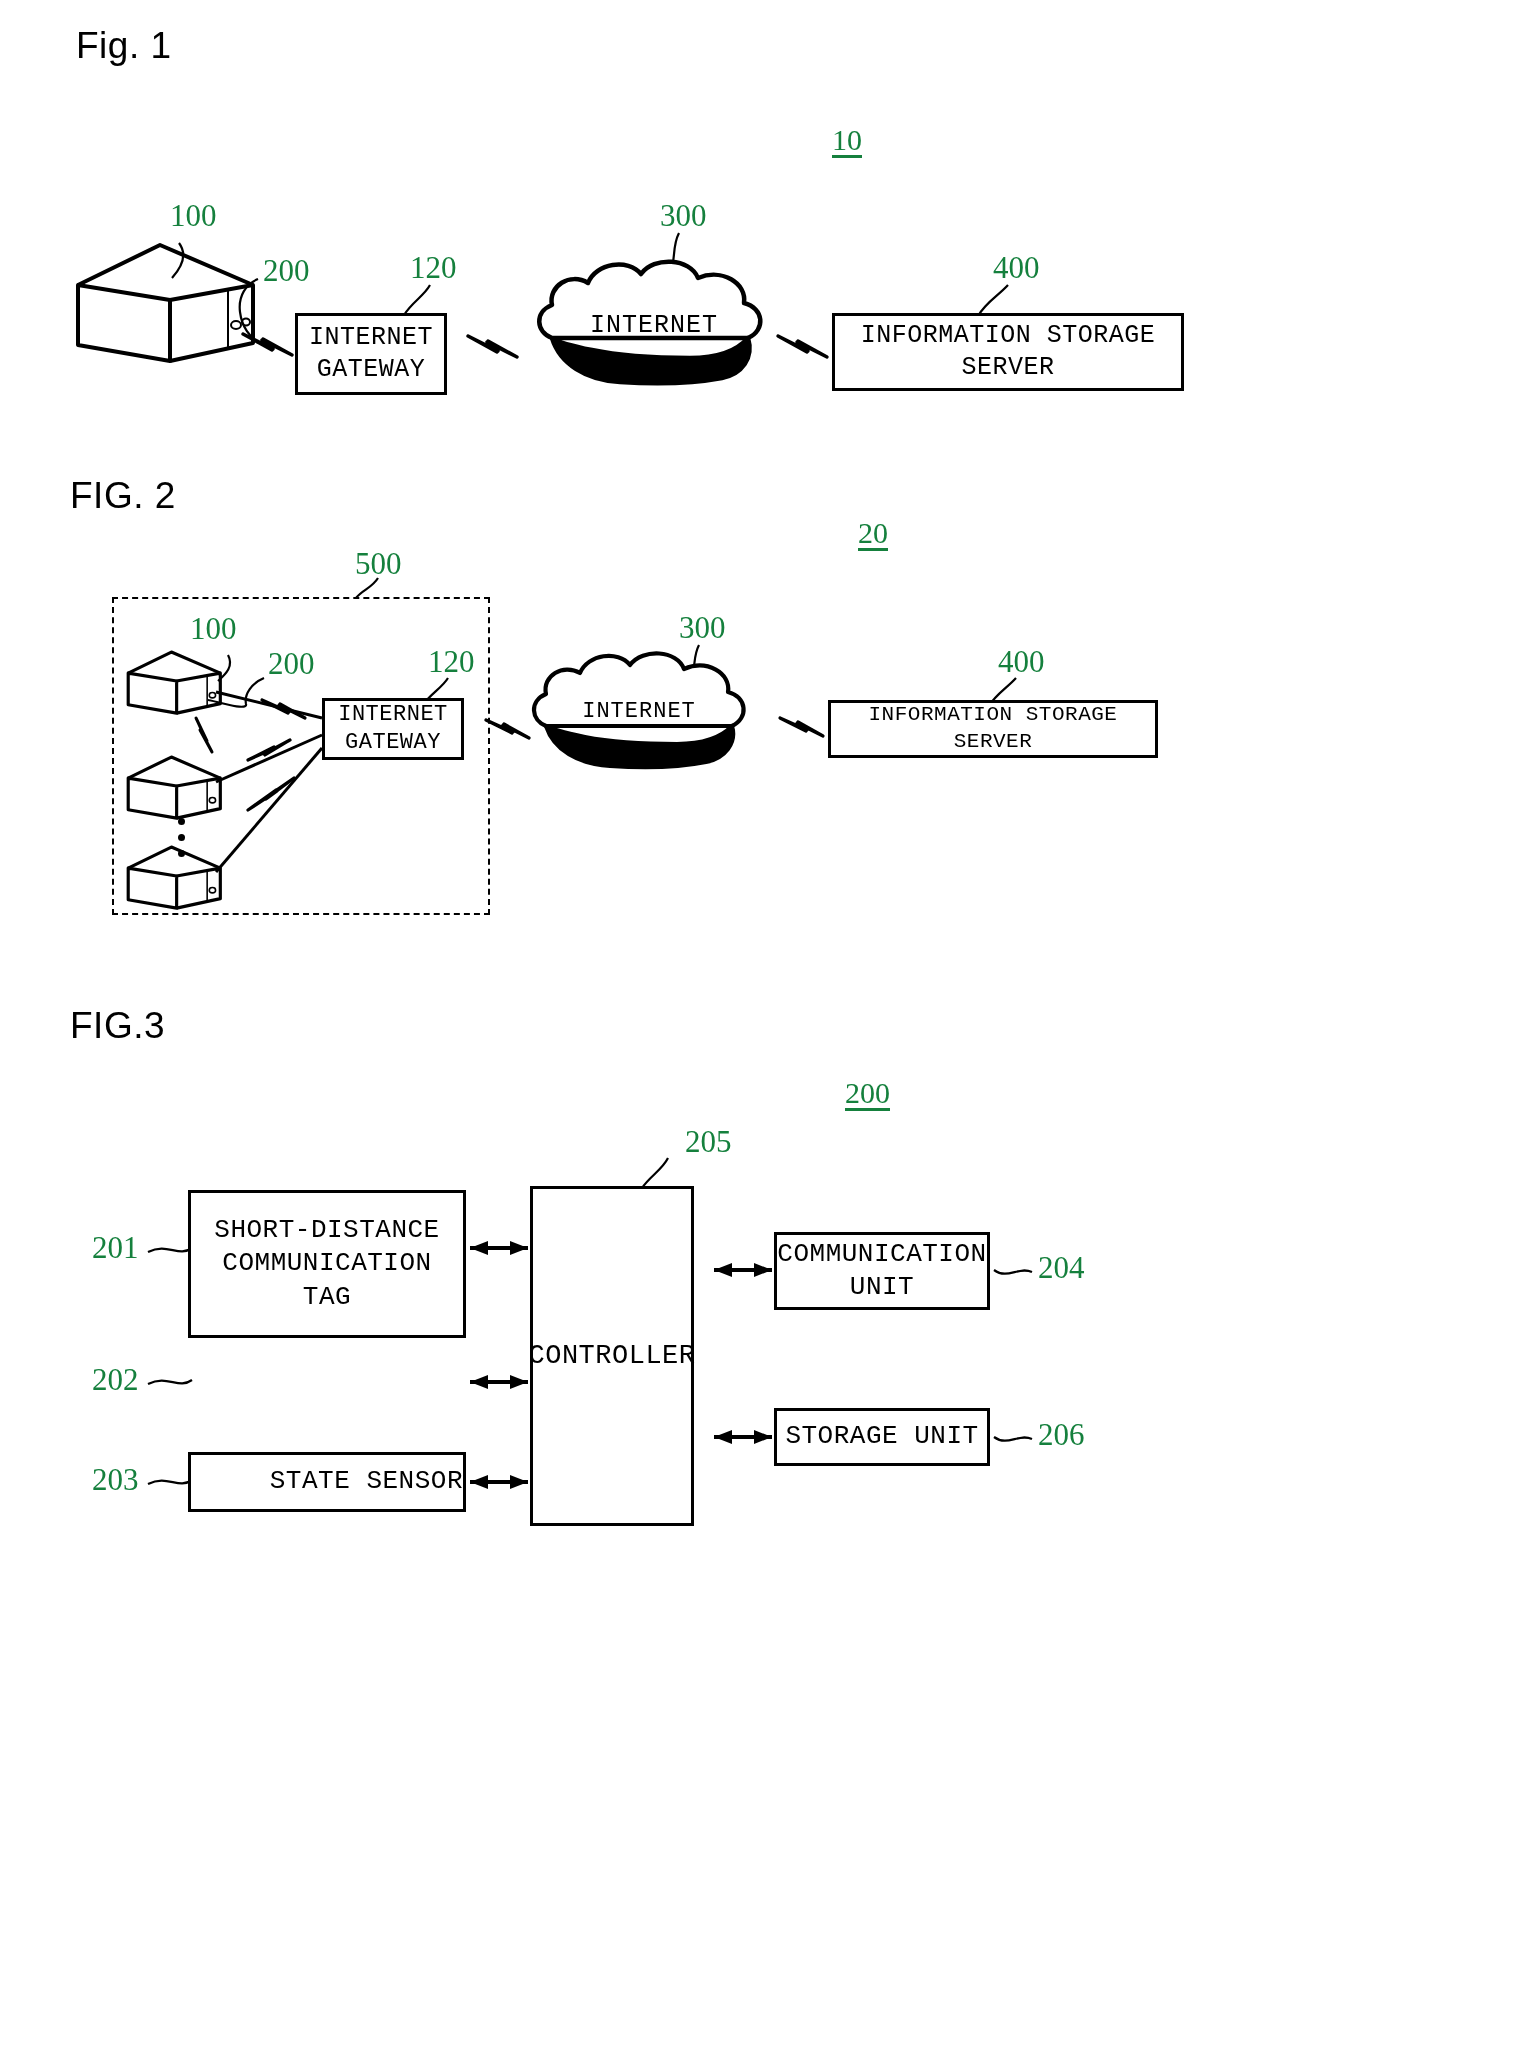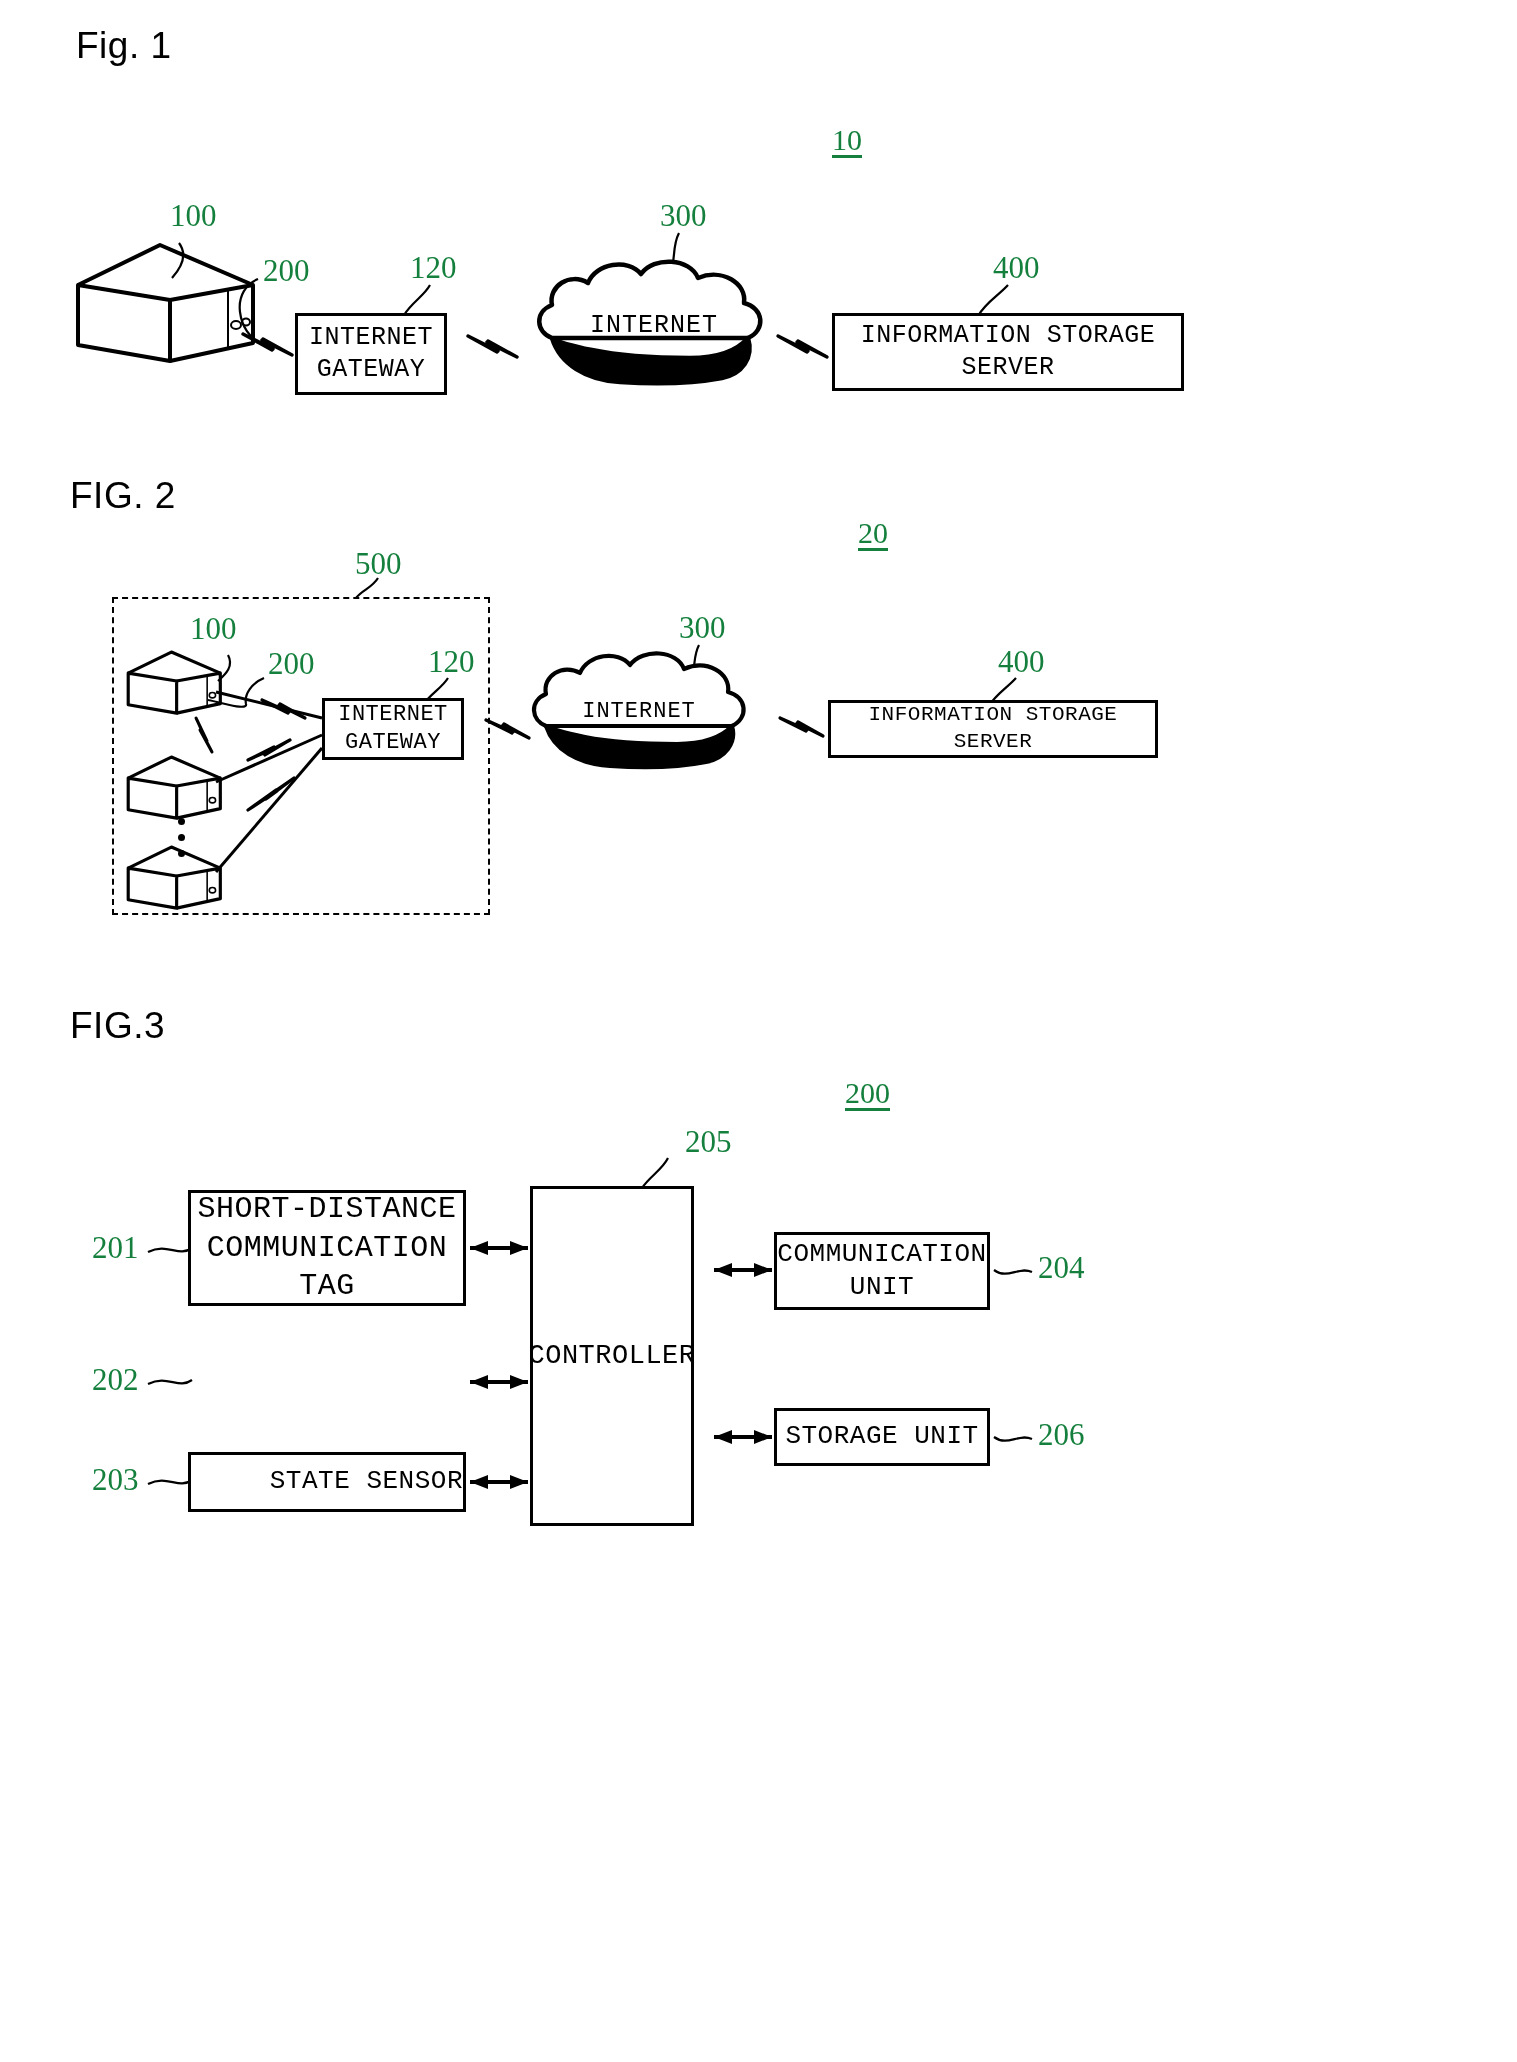--- a/index.html
+++ b/index.html
@@ -270,21 +270,21 @@
     <polygon points="772,1437 754,1430 754,1444" fill="#000"></polygon>
   </svg>
 
   <div class="ref" style="left:92px;top:1232px;">201</div>
   <div class="ref" style="left:92px;top:1364px;">202</div>
   <div class="ref" style="left:92px;top:1464px;">203</div>
   <div class="ref" style="left:641px;top:1126px;margin-left:44px;">205</div>
   <div class="ref" style="left:1038px;top:1252px;">204</div>
   <div class="ref" style="left:1038px;top:1419px;">206</div>
 
-  <div class="pbox" style="left:188px;top:1190px;width:278px;height:116px;font-size:30px;">
+  <div class="pbox" style="left:188px;top:1190px;width:278px;height:148px;font-size:26px;">
     <span>SHORT-DISTANCE
 COMMUNICATION
 TAG</span>
   </div>
 
 
   <div class="pbox" style="left:188px;top:1452px;width:278px;height:60px;font-size:26px;justify-content:flex-end;">
     <span>STATE SENSOR</span>
   </div>
 

